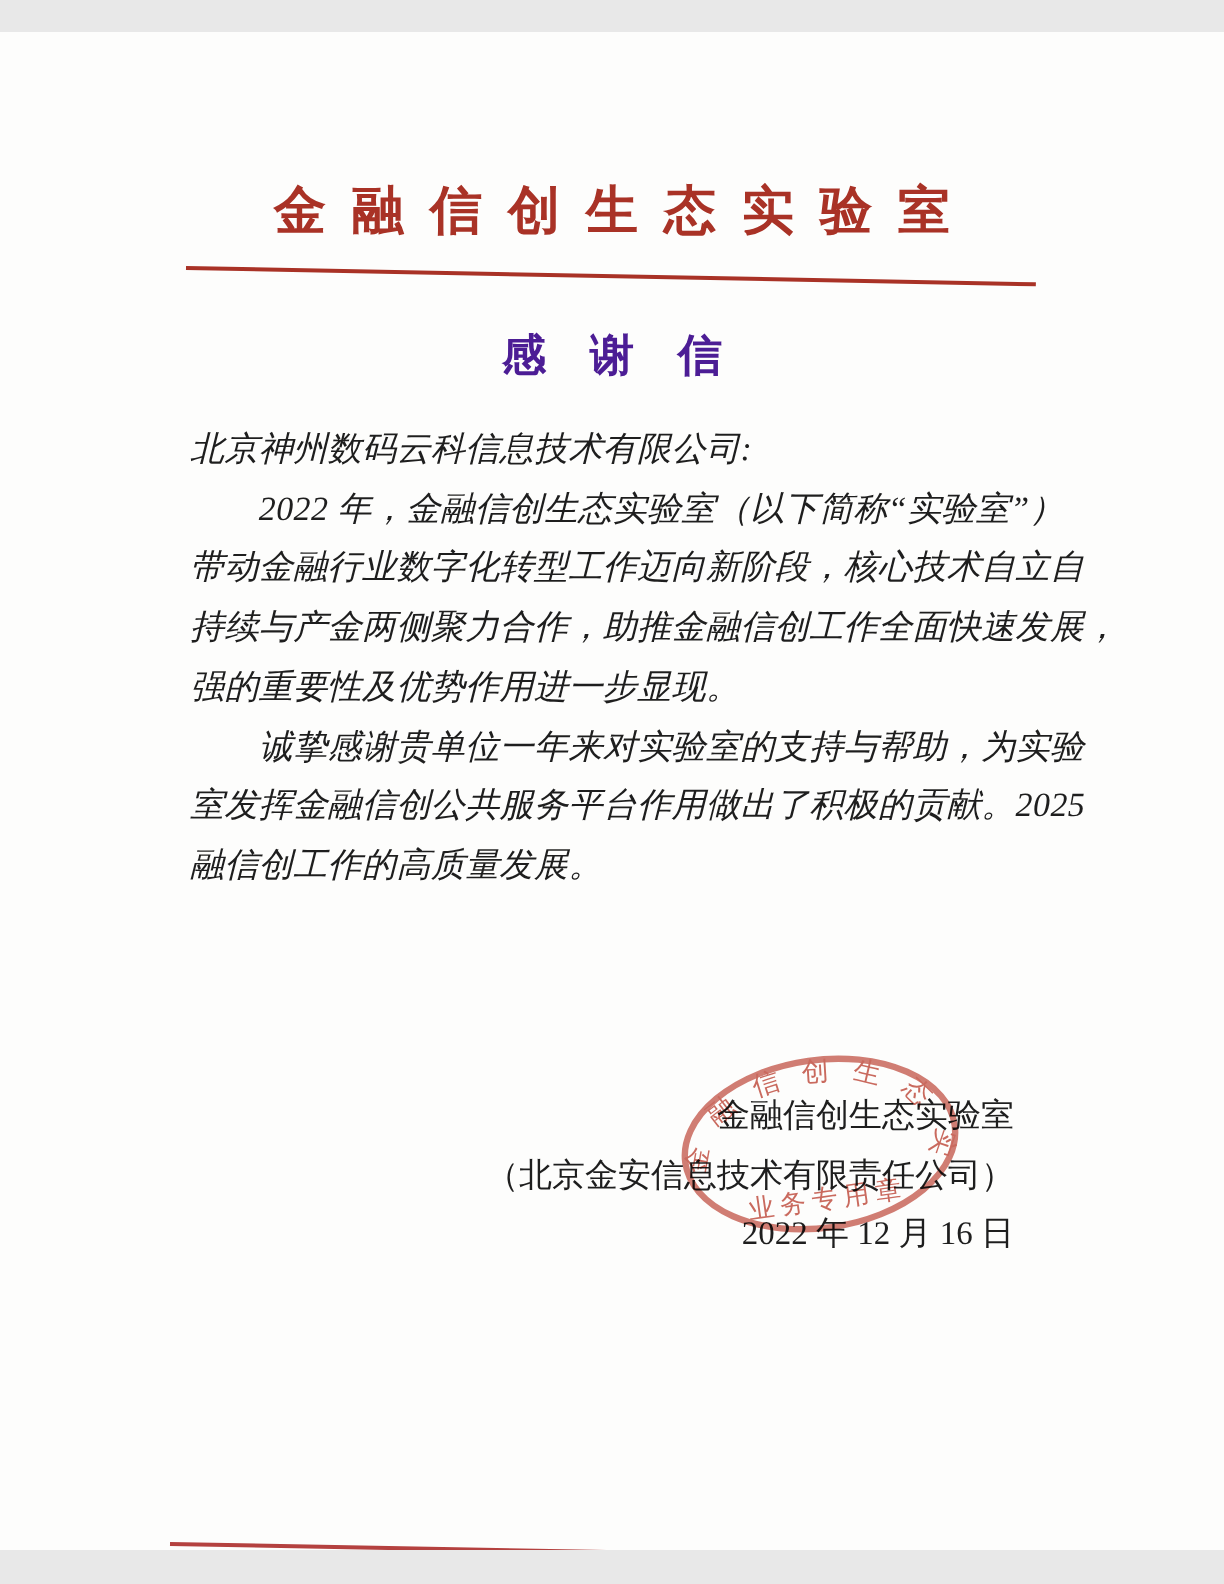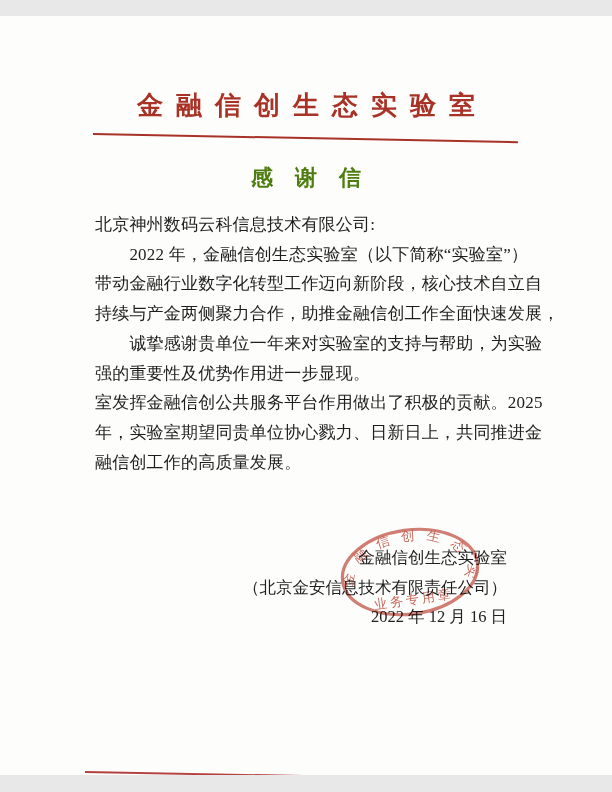--- a/index.html
+++ b/index.html
@@ -34,28 +34,28 @@
     background:#b4413f;
     transform:rotate(1.05deg);
   }
   .letter-title {
     position:absolute; top:147px; left:0; width:100%;
     margin:0;
     text-align:center;
     font-size:22px; font-weight:bold;
     letter-spacing:22px; padding-left:22px;
     box-sizing:border-box;
-    color:#4d7c0f;
+    color:#4c1d95;
   }
   .letter-body {
     position:absolute; top:194px; left:95px; width:470px;
     font-size:17px; line-height:29.7px;
     letter-spacing:0.2px;
   }
-  .letter-body .line { white-space:pre; }
+  .letter-body .line { white-space:pre;font-style:italic; }
   .signature-block {
     position:absolute; top:527px; right:105px;
     text-align:right;
     font-size:16.5px; line-height:29.5px;
   }
   .seal {
     position:absolute; top:486px; left:322px;
     width:180px; height:140px;
     mix-blend-mode:multiply;
     opacity:0.82;
@@ -71,24 +71,23 @@
 
   <div class="rule rule-top"></div>
 
   <h1 class="letter-title">感谢信</h1>
 
   <div class="letter-body">
     <div class="line">北京神州数码云科信息技术有限公司:</div>
     <div class="line">　　2022 年，金融信创生态实验室（以下简称“实验室”）</div>
     <div class="line">带动金融行业数字化转型工作迈向新阶段，核心技术自立自</div>
     <div class="line">持续与产金两侧聚力合作，助推金融信创工作全面快速发展，</div>
+    <div class="line">强的重要性及优势作用进一步显现。</div>
     <div class="line">　　诚挚感谢贵单位一年来对实验室的支持与帮助，为实验</div>
-    <div class="line">强的重要性及优势作用进一步显现。</div>
     <div class="line">室发挥金融信创公共服务平台作用做出了积极的贡献。2025</div>
-    <div class="line">年，实验室期望同贵单位协心戮力、日新日上，共同推进金</div>
     <div class="line">融信创工作的高质量发展。</div>
   </div>
 
   <div class="signature-block">
     <div>金融信创生态实验室</div>
     <div>（北京金安信息技术有限责任公司）</div>
     <div>2022 年 12 月 16 日</div>
   </div>
 
   <svg class="seal" viewBox="0 0 180 140" xmlns="http://www.w3.org/2000/svg">

